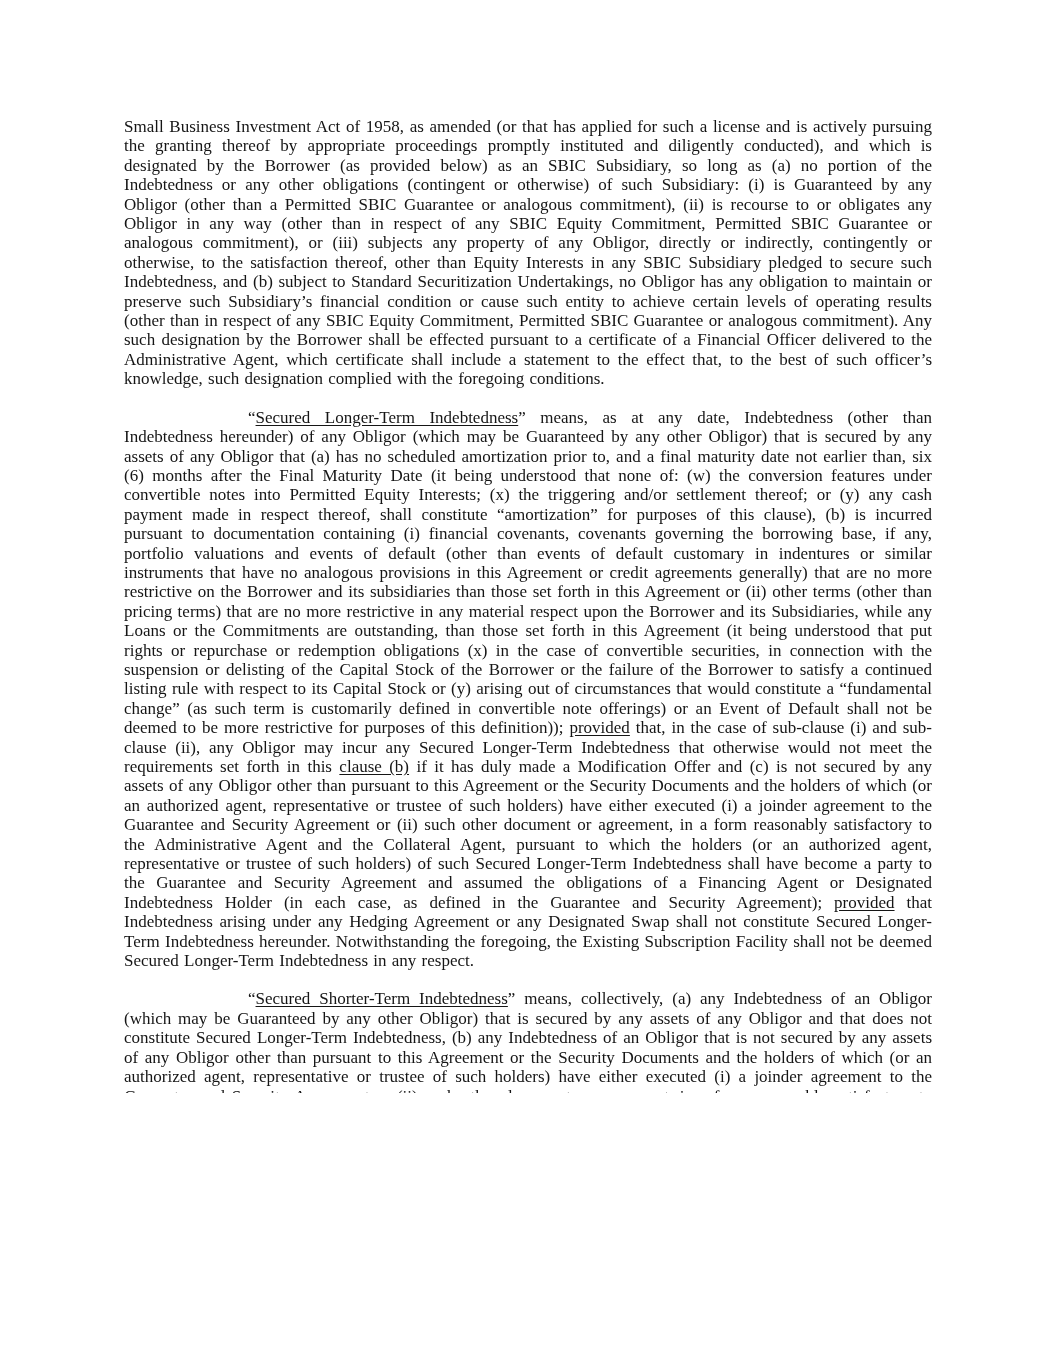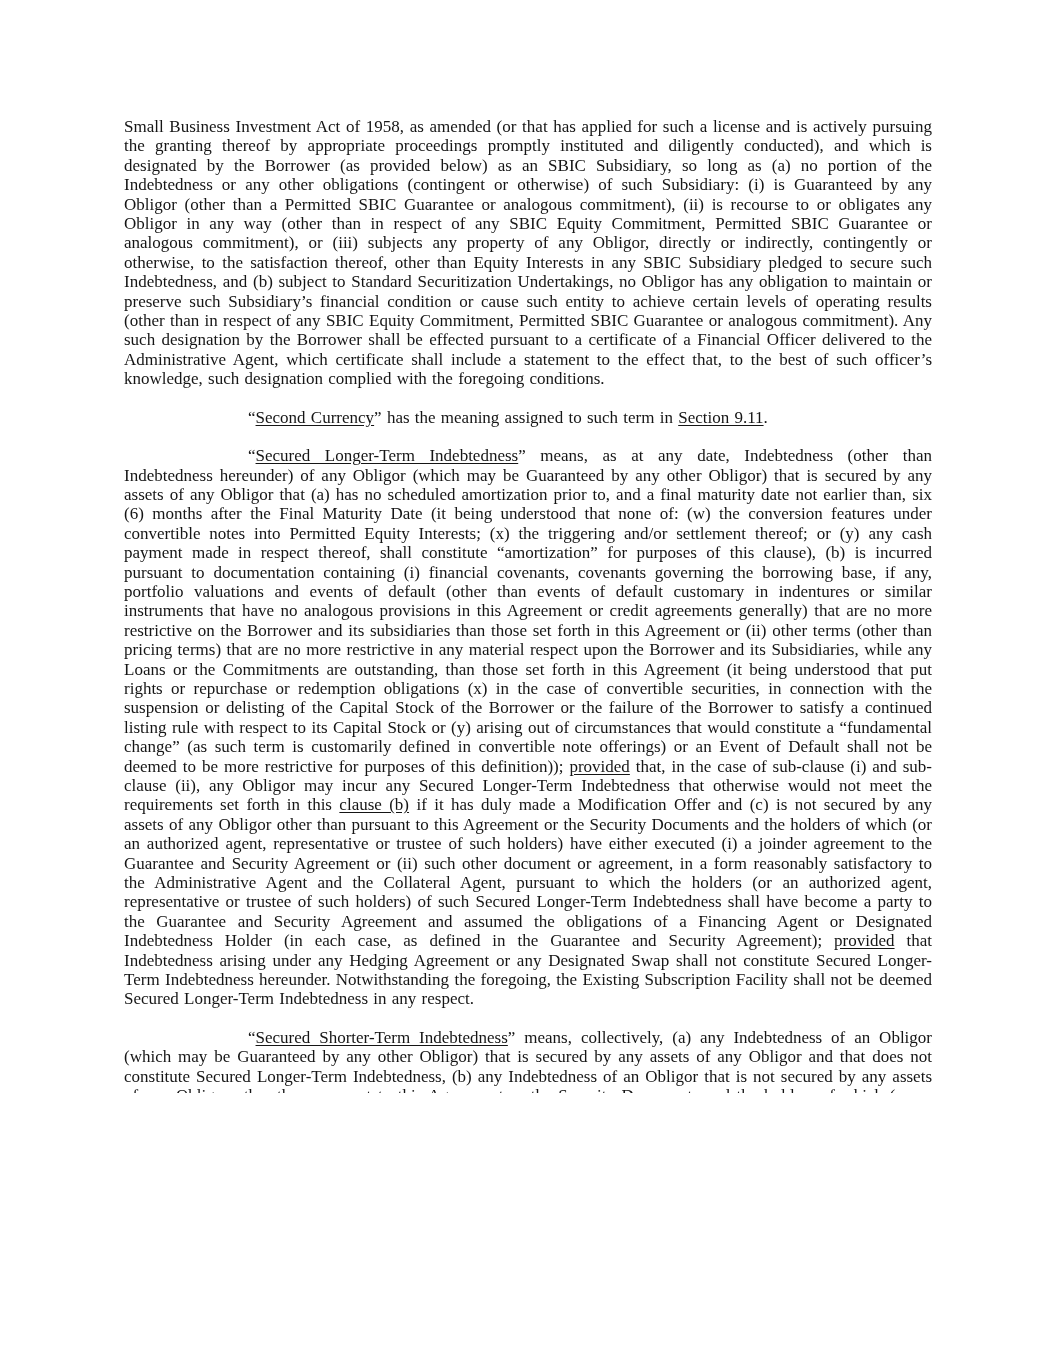--- a/index.html
+++ b/index.html
@@ -51,21 +51,20 @@
 </style>
 </head>
 <body>
 
 <div class="page">
   <main class="content">
 
     <p class="para"><span>Small Business Investment Act of 1958, as amended (or that has applied for such a license and is actively pursuing the granting thereof by appropriate proceedings promptly instituted and diligently conducted), and which is designated by the Borrower (as provided below) as an SBIC Subsidiary, so long as (a) no portion of the Indebtedness or any other obligations (contingent or otherwise) of such Subsidiary: (i) is Guaranteed by any Obligor (other than a Permitted SBIC Guarantee or analogous commitment), (ii) is recourse to or obligates any Obligor in any way (other than in respect of any SBIC Equity Commitment, Permitted SBIC Guarantee or analogous commitment), or (iii) subjects any property of any Obligor, directly or indirectly, contingently or otherwise, to the satisfaction thereof, other than Equity Interests in any SBIC Subsidiary pledged to secure such Indebtedness, and (b) subject to Standard Securitization Undertakings, no Obligor has any obligation to maintain or preserve such Subsidiary’s financial condition or cause such entity to achieve certain levels of operating results (other than in respect of any SBIC Equity Commitment, Permitted SBIC Guarantee or analogous commitment).  Any such designation by the Borrower shall be effected pursuant to a certificate of a Financial Officer delivered to the Administrative Agent, which certificate shall include a statement to the effect that, to the best of such officer’s knowledge, such designation complied with the foregoing conditions.</span></p>
 
 
-    <p class="para ind"><span>“</span><span class="u">Second Currency</span><span>” has the meaning assigned to such term in </span><span class="u">Section 9.11</span><span>.</span></p>
 
     <p class="para ind"><span>“</span><span class="u">Secured Longer-Term Indebtedness</span><span>” means, as at any date, Indebtedness (other than Indebtedness hereunder) of any Obligor (which may be Guaranteed by any other Obligor) that is secured by any assets of any Obligor that (a) has no scheduled amortization prior to, and a final maturity date not earlier than, six (6) months after the Final Maturity Date (it being understood that none of: (w) the conversion features under convertible notes into Permitted Equity Interests; (x) the triggering and/or settlement thereof; or (y) any cash payment made in respect thereof, shall constitute “amortization” for purposes of this clause), (b) is incurred pursuant to documentation containing (i) financial covenants, covenants governing the borrowing base, if any, portfolio valuations and events of default (other than events of default customary in indentures or similar instruments that have no analogous provisions in this Agreement or credit agreements generally) that are no more restrictive on the Borrower and its subsidiaries than those set forth in this Agreement or (ii) other terms (other than pricing terms) that are no more restrictive in any material respect upon the Borrower and its Subsidiaries, while any Loans or the Commitments are outstanding, than those set forth in this Agreement (it being understood that put rights or repurchase or redemption obligations (x) in the case of convertible securities, in connection with the suspension or delisting of the Capital Stock of the Borrower or the failure of the Borrower to satisfy a continued listing rule with respect to its Capital Stock or (y) arising out of circumstances that would constitute a “fundamental change” (as such term is customarily defined in convertible note offerings) or an Event of Default shall not be deemed to be more restrictive for purposes of this definition)); </span><span class="u">provided</span><span> that, in the case of sub-clause (i) and sub-clause (ii), any Obligor may incur any Secured Longer-Term Indebtedness that otherwise would not meet the requirements set forth in this </span><span class="u">clause (b)</span><span> if it has duly made a Modification Offer and (c) is not secured by any assets of any Obligor other than pursuant to this Agreement or the Security Documents and the holders of which (or an authorized agent, representative or trustee of such holders) have either executed (i) a joinder agreement to the Guarantee and Security Agreement or (ii) such other document or agreement, in a form reasonably satisfactory to the Administrative Agent and the Collateral Agent, pursuant to which the holders (or an authorized agent, representative or trustee of such holders) of such Secured Longer-Term Indebtedness shall have become a party to the Guarantee and Security Agreement and assumed the obligations of a Financing Agent or Designated Indebtedness Holder (in each case, as defined in the Guarantee and Security Agreement); </span><span class="u">provided</span><span> that Indebtedness arising under any Hedging Agreement or any Designated Swap shall not constitute Secured Longer-Term Indebtedness hereunder.  Notwithstanding the foregoing, the Existing Subscription Facility shall not be deemed Secured Longer-Term Indebtedness in any respect.</span></p>
 
 
     <p class="para ind"><span>“</span><span class="u">Secured Shorter-Term Indebtedness</span><span>” means, collectively, (a) any Indebtedness of an Obligor (which may be Guaranteed by any other Obligor) that is secured by any assets of any Obligor and that does not constitute Secured Longer-Term Indebtedness, (b) any Indebtedness of an Obligor that is not secured by any assets of any Obligor other than pursuant to this Agreement or the Security Documents and the holders of which (or an authorized agent, representative or trustee of such holders) have either executed (i) a joinder agreement to the Guarantee and Security Agreement or (ii) such other document or agreement, in a form reasonably satisfactory to the</span></p>
 
   </main>
 
   <footer class="footer">
     <span class="pagenum">36</span>

